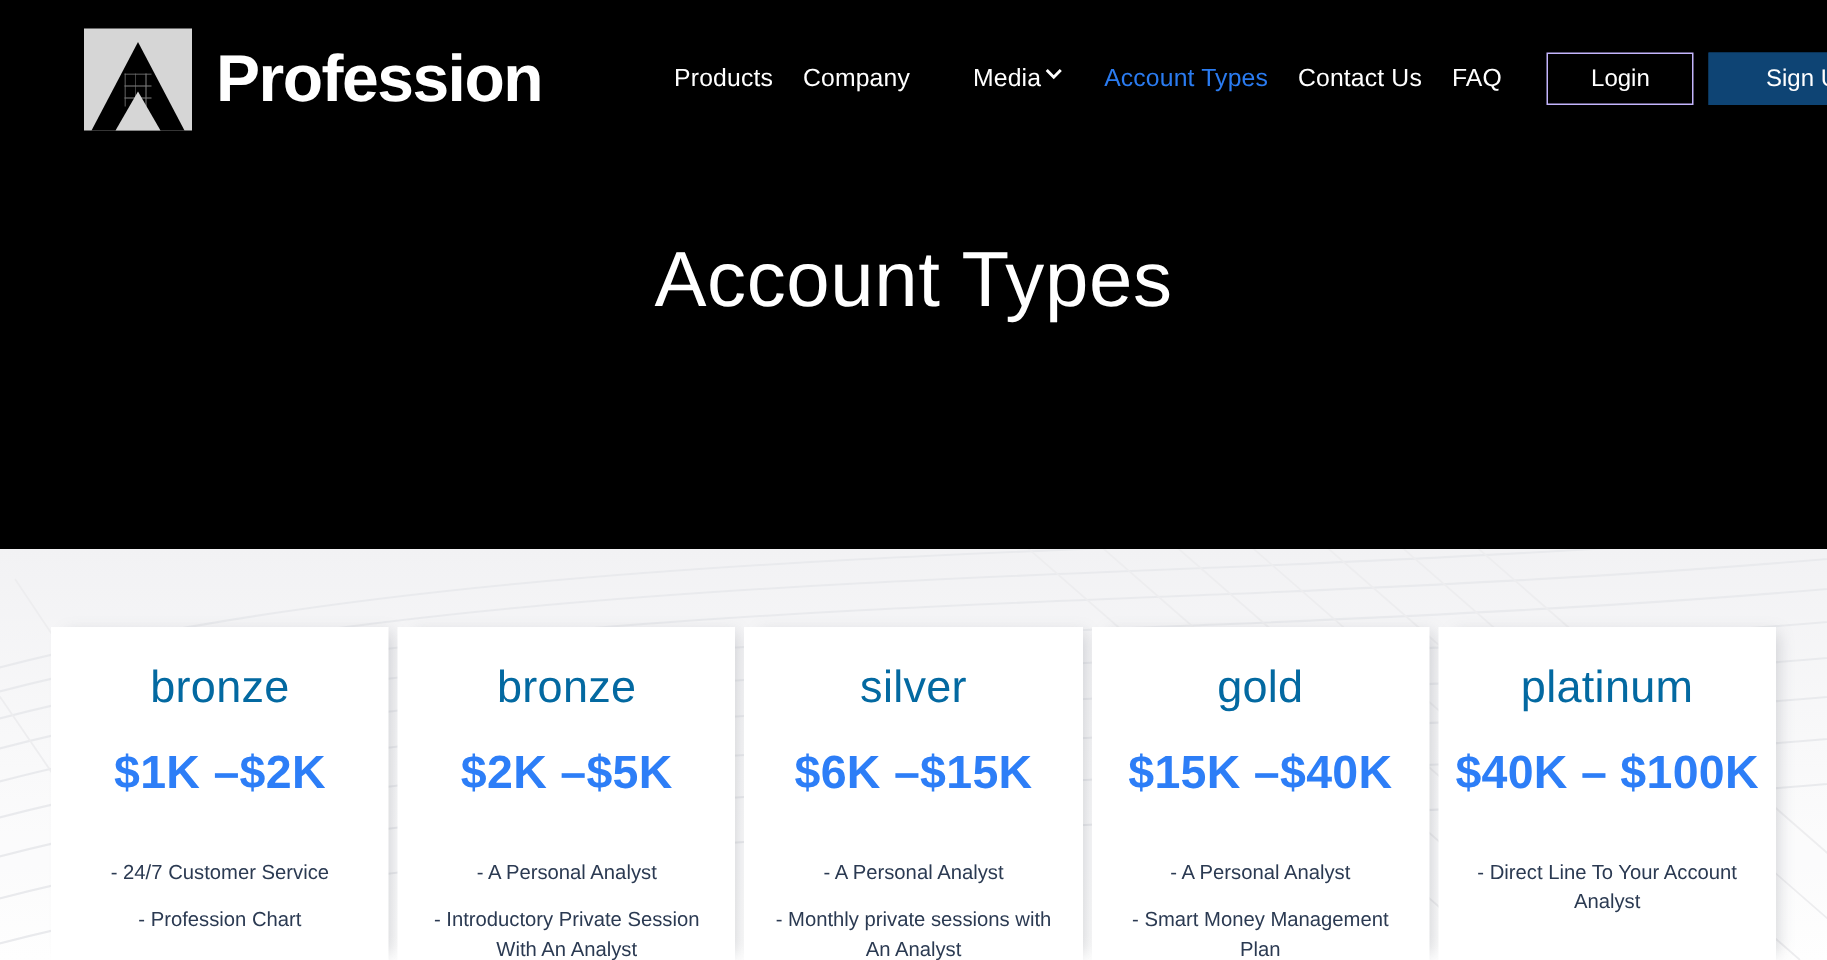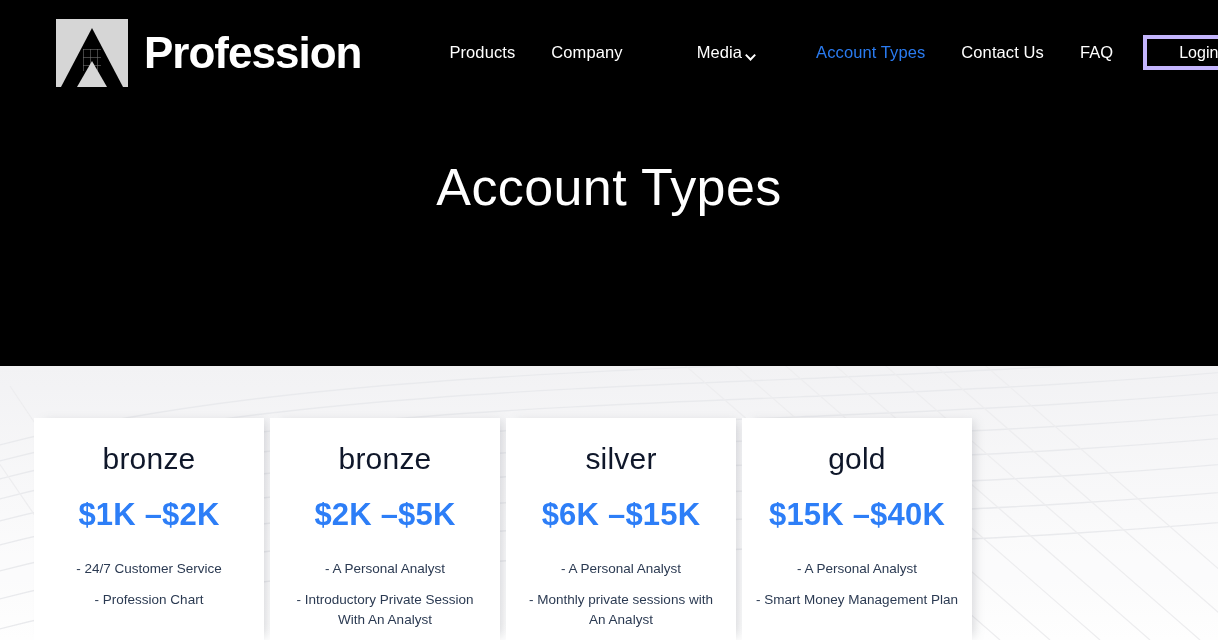--- a/index.html
+++ b/index.html
@@ -48,45 +48,45 @@
       repeating-linear-gradient(to right, rgba(120,120,120,.55) 0 1px, transparent 1px 7px),
       repeating-linear-gradient(to bottom, rgba(120,120,120,.55) 0 1px, transparent 1px 8px);
   }
   .brand-name {
     color:#ffffff; font-size:44px; font-weight:bold;
     letter-spacing:-1px; margin-left:16px; line-height:1;
   }
 
   
   .nav {
-    display:flex; align-items:center; gap:16px;
+    display:flex; align-items:center; gap:0px;
     margin-left:78px;
   }
   .nav-link {
     color:#ffffff; font-size:16.5px; letter-spacing:0.1px;
     padding:6px 10px; white-space:nowrap; cursor:pointer;
   }
   .nav-link.active { color:#2a7bf0; }
-  .nav-link.has-caret { display:inline-flex; align-items:flex-end; gap:3px; }
+  .nav-link.has-caret { display:inline-flex; align-items:flex-start; gap:3px; }
   .caret {
     display:inline-block; width:11px; height:11px; position:relative; top:1px;
   }
   .caret svg { display:block; }
 
   .nav-spacer-a { width:22px; }
   .nav-spacer-b { width:8px; }
 
   .btn-group { display:flex; align-items:center; gap:10px; margin-left:20px; }
   .btn {
     font-size:16px; color:#ffffff; cursor:pointer;
     display:flex; align-items:center; justify-content:center;
     height:35px; white-space:nowrap;
   }
   .btn-login {
-    width:111px; border:4px solid #c4b5fd; background:#000000;
+    width:98px; border:1px solid #c4b5fd; background:#000000;
   }
   .btn-signup {
     width:133px; background:#0e4474; border:1px solid #0e4474;
   }
 
   
   .hero {
     position:absolute; left:0; top:105px; width:1218px; height:261px;
     display:flex; align-items:flex-start; justify-content:center;
   }
@@ -113,28 +113,28 @@
   .card {
     width:230px; height:222px;
     background:#ffffff;
     box-shadow: 6px 0 10px -4px rgba(110,115,125,0.28);
     position:relative; z-index:2;
     padding:24px 10px 0 10px;
     text-align:center;
   }
   .card + .card { margin-left:6px; }
   .card-title {
-    color:#0f172a; font-size:30px; font-weight:400; line-height:1.1;
+    color:#0369a1; font-size:30px; font-weight:400; line-height:1.1;
     letter-spacing:0.2px;
   }
   .card-price {
     color:#2d7ef7; font-size:31px; font-weight:bold;
     margin-top:22px; line-height:1.15; letter-spacing:0.2px;
   }
-  .card-features { margin-top:26px; }
+  .card-features { margin-top:39px; }
   .feature {
     color:#2b3a52; font-size:13.5px; line-height:1.45;
     margin-bottom:12px; padding:0 4px;
   }
 </style>
 </head>
 <body>
 
 <div class="page">
 
@@ -247,16 +247,23 @@
 
     <div class="card">
       <div class="card-title">gold</div>
       <div class="card-price">$15K –$40K</div>
       <div class="card-features">
         <div class="feature">- A Personal Analyst</div>
         <div class="feature">- Smart Money Management Plan</div>
       </div>
     </div>
 
+    <div class="card">
+      <div class="card-title">platinum</div>
+      <div class="card-price">$40K – $100K</div>
+      <div class="card-features">
+        <div class="feature">- Direct Line To Your Account Analyst</div>
+      </div>
+    </div>
 
   </div>
 
 </div>
 
 </body></html>

